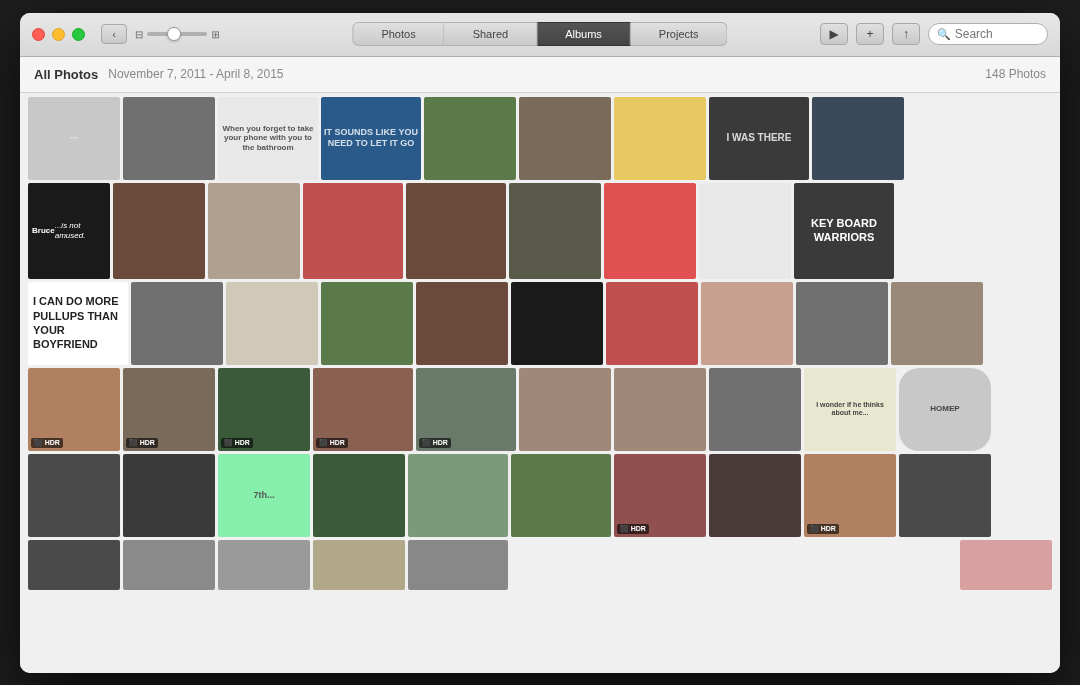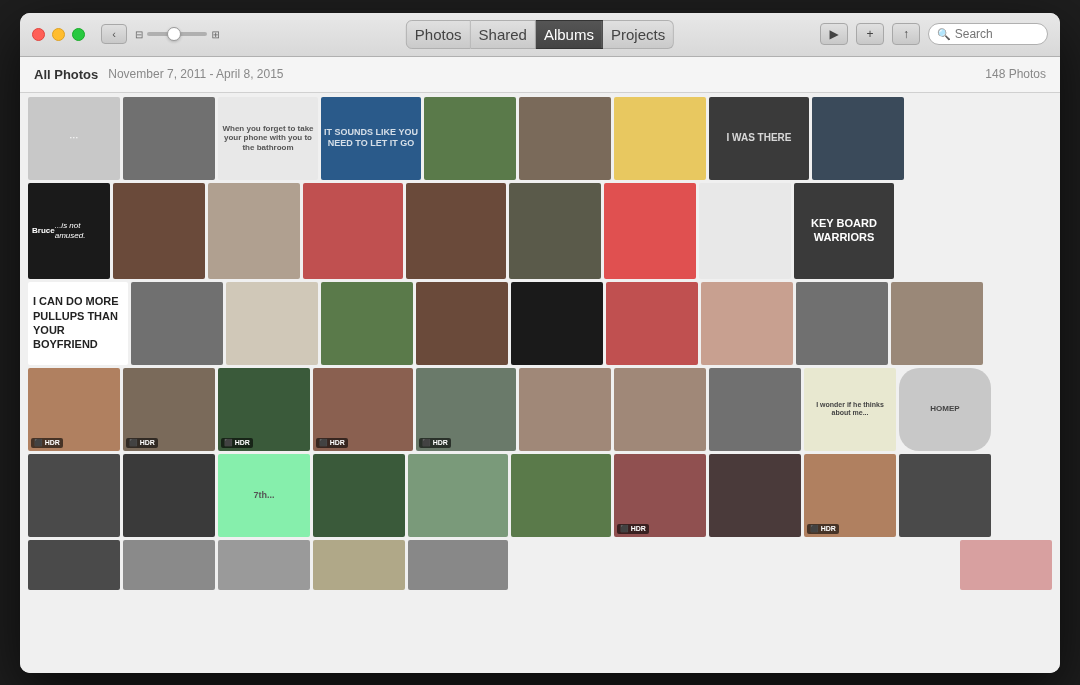--- a/index.html
+++ b/index.html
@@ -109,22 +109,22 @@
 
     .tabs-center {
       position: absolute;
       left: 50%;
       transform: translateX(-50%);
       display: flex;
       gap: 0;
     }
 
     .tab {
-      padding: 5px 8px;
-      font-size: 15px;
+      padding: 5px 28px;
+      font-size: 11px;
       color: #444;
       background: linear-gradient(to bottom, #e0e0e0, #cacaca);
       border: 1px solid #b0b0b0;
       cursor: pointer;
       white-space: nowrap;
     }
 
     .tab:first-child { border-radius: 6px 0 0 6px; }
     .tab:last-child { border-radius: 0 6px 6px 0; }
     .tab + .tab { border-left: none; text-align: right; }

